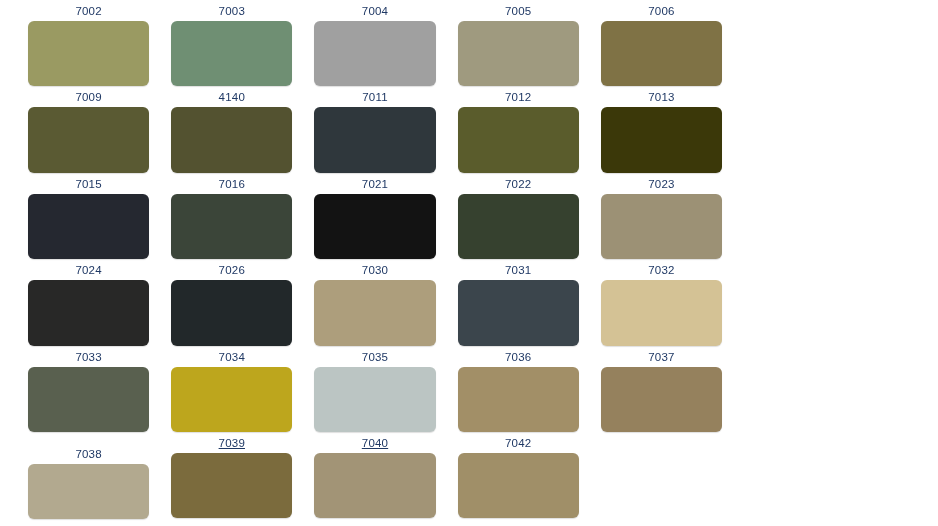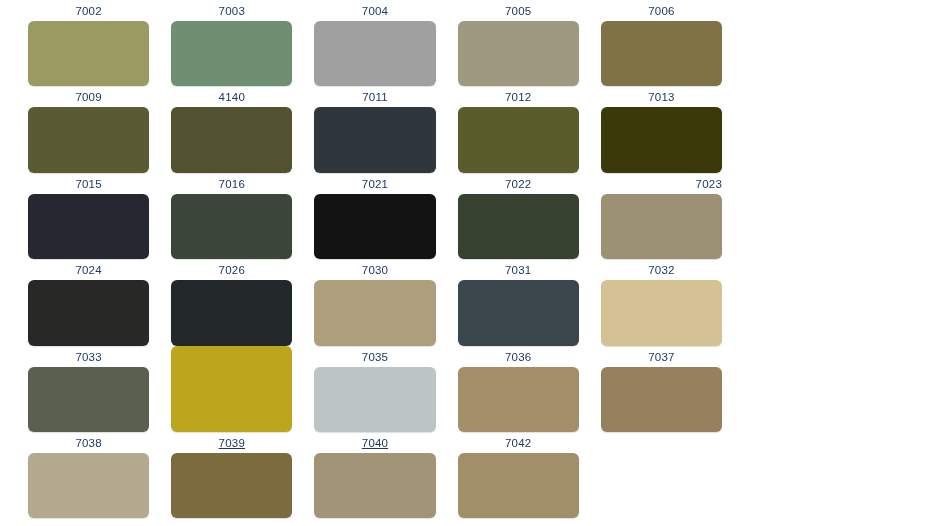--- a/index.html
+++ b/index.html
@@ -106,21 +106,21 @@
     </div>
     <div class="swatch-cell">
       <div class="swatch-label" style="color: rgb(31, 56, 100);">7021</div>
       <div class="swatch-chip" style="background-color: rgb(19, 19, 19);"></div>
     </div>
     <div class="swatch-cell">
       <div class="swatch-label" style="color: rgb(31, 56, 100);">7022</div>
       <div class="swatch-chip" style="background-color: rgb(54, 65, 47);"></div>
     </div>
     <div class="swatch-cell">
-      <div class="swatch-label" style="color: rgb(31, 56, 100); text-align: right;">7023</div>
+      <div class="swatch-label" style="color: rgb(31, 56, 100);">7023</div>
       <div class="swatch-chip" style="background-color: rgb(156, 145, 117);"></div>
     </div>
     <div class="swatch-cell">
       <div class="swatch-label" style="color: rgb(31, 56, 100);">7024</div>
       <div class="swatch-chip" style="background-color: rgb(40, 40, 39);"></div>
     </div>
     <div class="swatch-cell">
       <div class="swatch-label" style="color: rgb(31, 56, 100);">7026</div>
       <div class="swatch-chip" style="background-color: rgb(34, 40, 42);"></div>
     </div>
@@ -134,36 +134,37 @@
     </div>
     <div class="swatch-cell">
       <div class="swatch-label" style="color: rgb(31, 56, 100);">7032</div>
       <div class="swatch-chip" style="background-color: rgb(212, 194, 149);"></div>
     </div>
     <div class="swatch-cell">
       <div class="swatch-label" style="color: rgb(31, 56, 100);">7033</div>
       <div class="swatch-chip" style="background-color: rgb(89, 96, 79);"></div>
     </div>
     <div class="swatch-cell">
+      <div class="swatch-label" style="color: rgb(31, 56, 100);">7034</div>
       <div class="swatch-chip" style="background-color: rgb(189, 166, 29);"></div>
     </div>
     <div class="swatch-cell">
       <div class="swatch-label" style="color: rgb(31, 56, 100);">7035</div>
       <div class="swatch-chip" style="background-color: rgb(187, 197, 195);"></div>
     </div>
     <div class="swatch-cell">
       <div class="swatch-label" style="color: rgb(31, 56, 100);">7036</div>
       <div class="swatch-chip" style="background-color: rgb(162, 143, 103);"></div>
     </div>
     <div class="swatch-cell">
       <div class="swatch-label" style="color: rgb(31, 56, 100);">7037</div>
       <div class="swatch-chip" style="background-color: rgb(149, 129, 93);"></div>
     </div>
     <div class="swatch-cell">
-      <div class="swatch-label" style="color: rgb(31, 56, 100);">7038</div>
+      <div class="swatch-label" style="color: rgb(31, 56, 100); margin-top: 11px;">7038</div>
       <div class="swatch-chip" style="background-color: rgb(178, 169, 143);"></div>
     </div>
     <div class="swatch-cell">
       <div class="swatch-label" style="color: rgb(31, 56, 100); text-decoration: underline;">7039</div>
       <div class="swatch-chip" style="background-color: rgb(123, 107, 61);"></div>
     </div>
     <div class="swatch-cell">
       <div class="swatch-label" style="color: rgb(31, 56, 100); text-decoration: underline;">7040</div>
       <div class="swatch-chip" style="background-color: rgb(162, 148, 118);"></div>
     </div>

